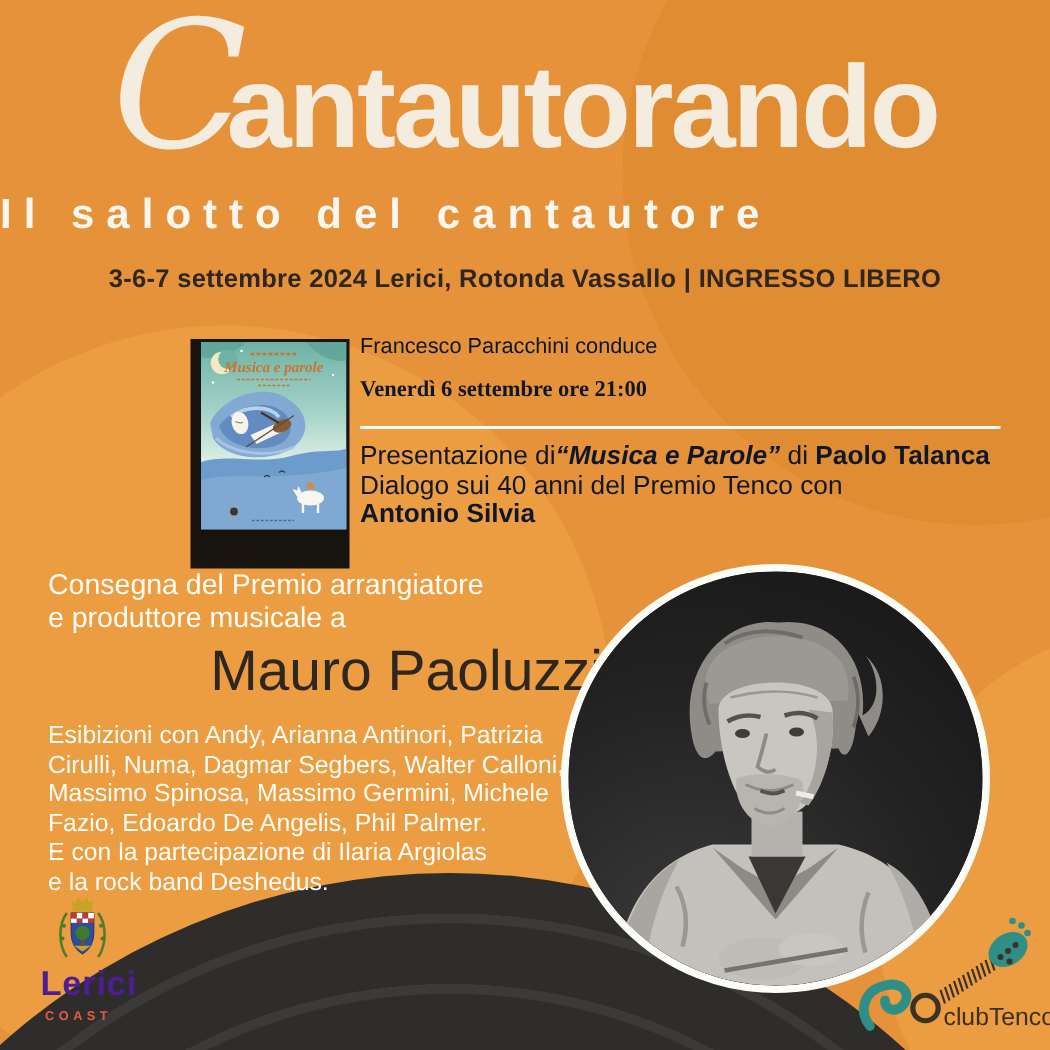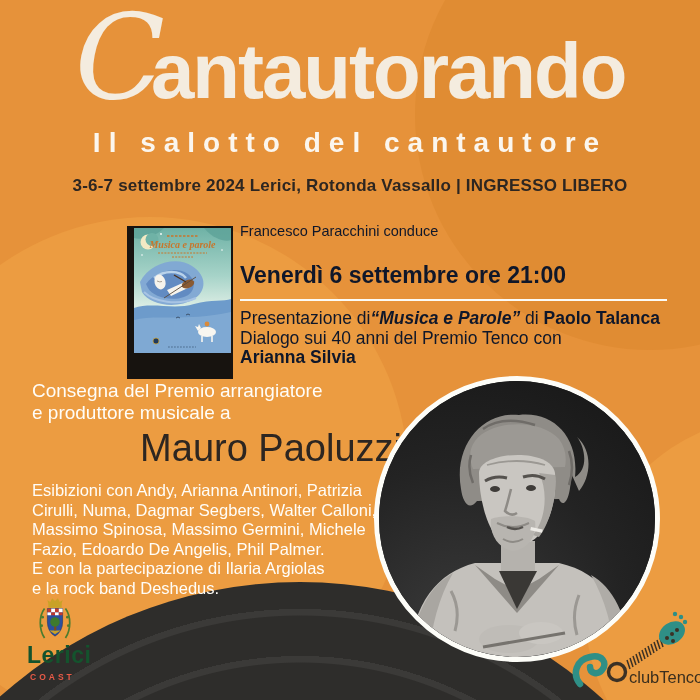--- a/index.html
+++ b/index.html
@@ -14,32 +14,32 @@
   .deco.c1{left:-108px; top:217px; width:516px; height:516px;}
   .deco.c2{left:415px; top:-120px; width:470px; height:470px;}
   .deco.c3{left:585px; top:415px; width:390px; height:390px;}
 
   
   .title-row{position:absolute; top:-4px; left:0; width:700px; text-align:center;
     color:#F4ECDF; line-height:122px; white-space:nowrap;}
   .script-c{font-family:"DejaVu Serif", serif; font-style:italic; font-weight:400;
     font-size:118px; letter-spacing:-4px; margin-right:-10px;}
   .title-rest{font-size:78px; font-weight:bold; letter-spacing:-2px;}
-  .subtitle{position:absolute; top:127px; left:0; width:700px; text-align:center;
+  .subtitle{position:absolute; top:127px; left:0; width:700px; 
     font-size:28px; font-weight:bold; letter-spacing:8px; color:#FBF6EE; white-space:nowrap;}
   .date-line{position:absolute; top:176px; left:0; width:700px; text-align:center;
     font-size:17px; font-weight:bold; color:#2D2621; letter-spacing:0.2px;}
 
   
   .book{position:absolute; left:127px; top:226px; width:106px; height:153px;
     background:#17130F;}
   .book svg{position:absolute; left:7px; top:2px;}
   .event-text{position:absolute; left:240px; top:223px; width:432px; color:#0f172a;}
   .conductor{font-size:14.5px; line-height:17px;}
-  .datetime{font-size:23px; font-weight:bold; line-height:26px; margin-top:22px;}
+  .datetime{font-size:15px; font-weight:bold; line-height:26px; margin-top:7px;font-family:Liberation Serif, serif;}
   .rule{height:2px; background:#FCFBF6; margin:11px 0 8px 0; width:427px;}
   .evline{font-size:17.5px; line-height:19.5px;}
   .it{font-style:italic;font-weight:bold;}
   .bd{font-weight:bold;}
 
   
   .award{position:absolute; left:32px; top:380px; width:370px; color:#FFFDF8;}
   .award-intro{font-size:19px; line-height:22px; white-space:pre-line;}
   .recipient{font-size:38px; font-weight:normal; color:#2D2621; line-height:42px; margin-top:3px;text-align:right;}
   .performers{font-size:16.5px; line-height:19.5px; white-space:pre-line; margin-top:12px;}
@@ -47,21 +47,21 @@
   
   .vinyl{position:absolute; left:-150px; top:582px; width:900px; height:900px; border-radius:50%;
     background:repeating-radial-gradient(circle at 50% 50%,
       #2E2D2B 0px, #2E2D2B 40px, #3B3A38 41px, #3B3A38 47px);}
   .photo{position:absolute; left:374px; top:376px; width:276px; height:276px;
     border-radius:50%; border:5px solid #FDFDF8; overflow:hidden; background:#1E1E1E;}
 
   
   .coat{position:absolute; left:36px; top:597px;}
   .lerici-name{position:absolute; left:27px; top:642px; font-size:23px; font-weight:bold;
-    color:#14532d; letter-spacing:0.5px;}
+    color:#4c1d95; letter-spacing:0.5px;}
   .lerici-coast{position:absolute; left:30px; top:672px; font-size:8.5px; font-weight:bold;
     color:#E85A47; letter-spacing:3px;}
   .clubtenco{position:absolute; left:572px; top:600px;}
 </style>
 </head>
 <body>
 
 <div class="poster">
 
   <div class="deco light c1"></div>
@@ -129,21 +129,21 @@
       <line x1="34" y1="119" x2="62" y2="119" stroke="#4A6A8A" stroke-width="0.9" stroke-dasharray="1.8,1.2"></line>
     </svg>
   </div>
 
   <div class="event-text">
     <div class="conductor">Francesco Paracchini conduce</div>
     <div class="datetime">Venerdì 6 settembre ore 21:00</div>
     <div class="rule"></div>
     <div class="evline"><span>Presentazione di</span><span class="it">“Musica e Parole”</span><span> di </span><span class="bd">Paolo Talanca</span></div>
     <div class="evline">Dialogo sui 40 anni del Premio Tenco con</div>
-    <div class="evline bd">Arianna Silvia</div>
+    <div class="evline bd">Antonio Silvia</div>
   </div>
 
   <div class="award">
     <div class="award-intro">Consegna del Premio arrangiatore
 e produttore musicale a</div>
     <div class="recipient">Mauro Paoluzzi</div>
     <div class="performers">Esibizioni con Andy, Arianna Antinori, Patrizia
 Cirulli, Numa, Dagmar Segbers, Walter Calloni,
 Massimo Spinosa, Massimo Germini, Michele
 Fazio, Edoardo De Angelis, Phil Palmer.

